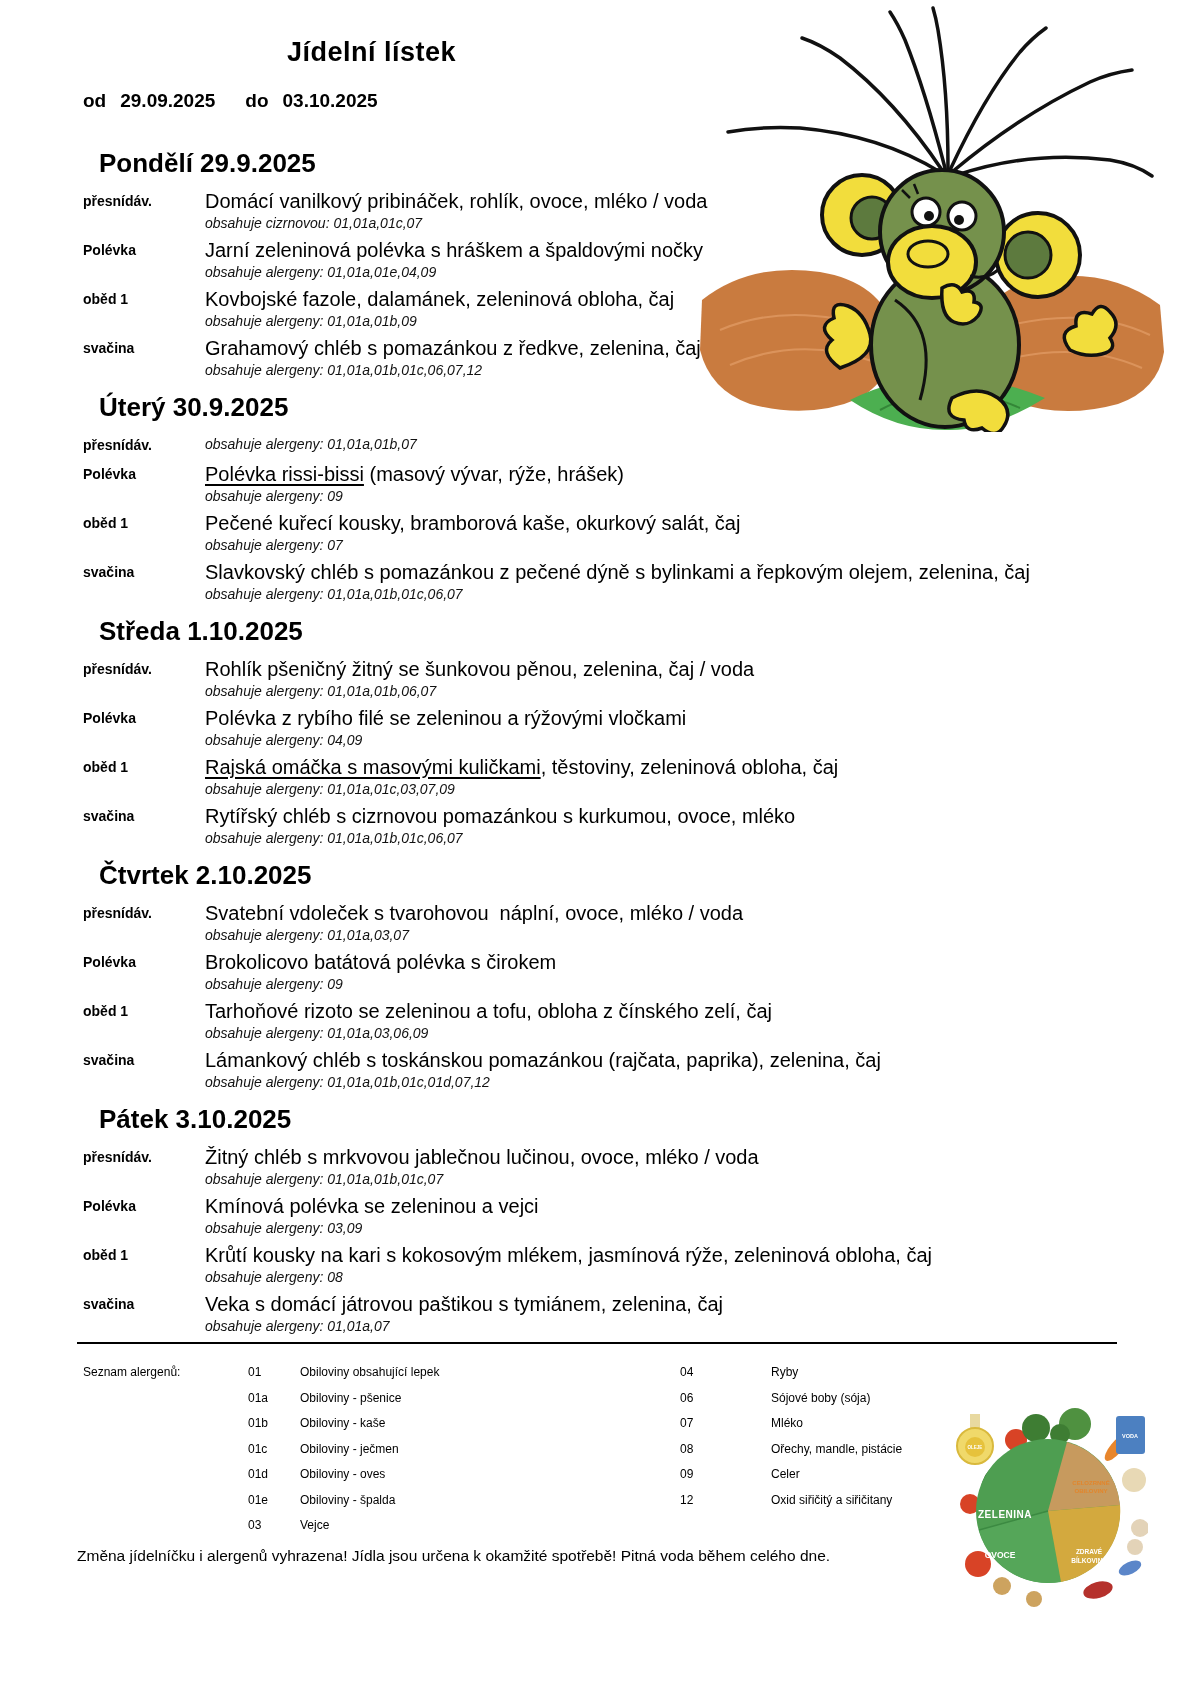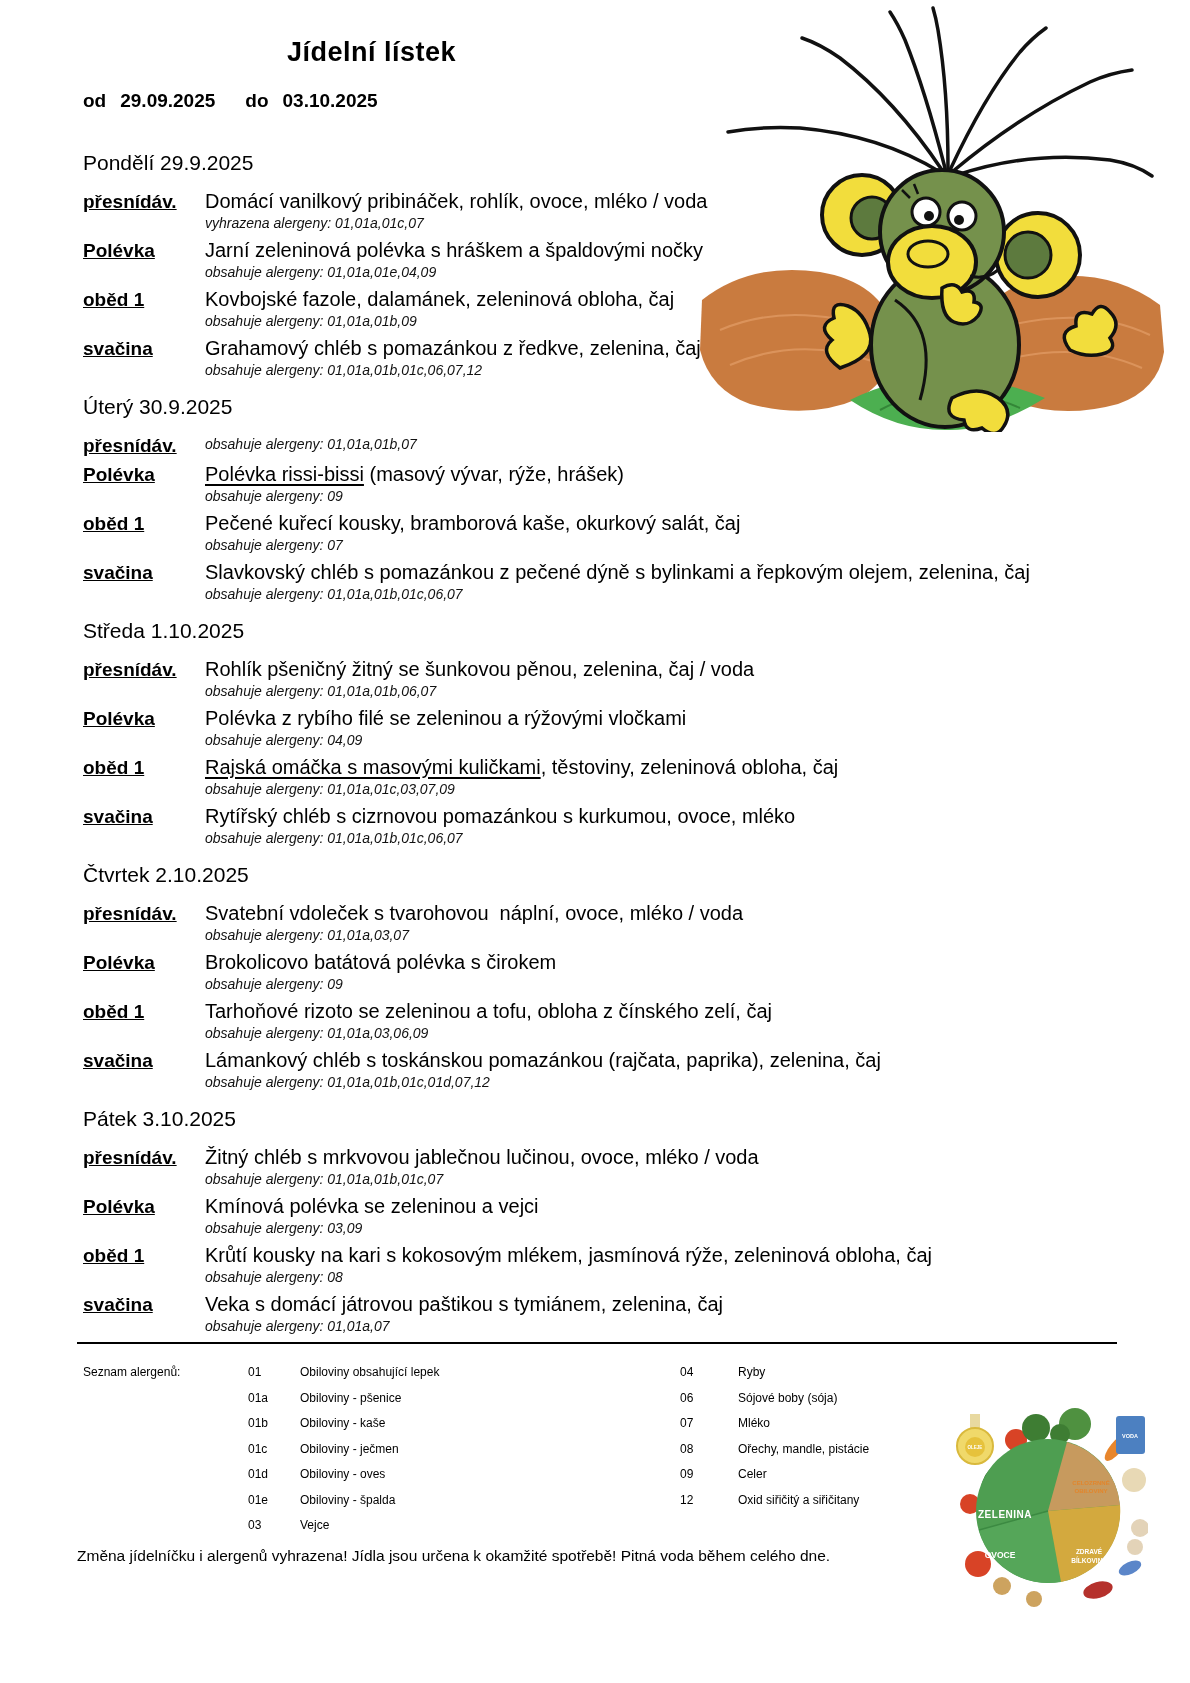--- a/index.html
+++ b/index.html
@@ -7,35 +7,35 @@
     width:1190px;height:1683px;position:relative;background:#ffffff;color:#000;
     font-family:"Liberation Sans","DejaVu Sans",sans-serif;overflow:hidden;
   }
   .content{padding:0 70px 0 83px;position:relative;}
   .title{font-size:27px;font-weight:bold;line-height:31px;margin:37px 0 0 204px;letter-spacing:.5px;}
   .date-line{display:flex;font-size:19px;font-weight:bold;line-height:22px;margin-top:22px;}
   .date-line .grp{margin-right:30px;display:flex;text-align:center;}
   .date-line .lbl{margin-right:14px;}
   .day{margin-top:14px;}
   .day:first-child{margin-top:38px;}
-  .day-header{font-size:21px;font-weight:normal;line-height:26px;margin:0 0 14px 0;}
+  .day-header{font-size:26px;font-weight:bold;line-height:26px;margin:0 0 14px 16px;}
   .meal-row{display:flex;margin-bottom:6px;}
-  .meal-label{width:122px;flex-shrink:0;font-weight:bold;font-size:19px;line-height:23px;text-decoration:underline;}
+  .meal-label{width:122px;flex-shrink:0;font-weight:bold;font-size:14px;line-height:23px;}
   .meal-main{flex:1;}
   .meal-text{font-size:20px;line-height:23px;white-space:pre-wrap;}
   .meal-text .u{text-decoration:underline;text-underline-offset:3px;}
   .meal-allergens{font-size:14px;font-style:italic;line-height:20px;color:#111;}
   .rule{border:none;border-top:2px solid #000;margin:4px 0 0 -6px;width:1040px;}
   .legend{margin-top:16px;}
   .legend-row{display:flex;font-size:12px;line-height:25.5px;}
   .legend-title{width:165px;flex-shrink:0;}
   .legend-c1{width:52px;flex-shrink:0;}
   .legend-n1{width:380px;flex-shrink:0;}
   .legend-c2{width:58px;flex-shrink:0;}
-  .legend-n2{flex:1;}
+  .legend-n2{flex:1;margin-left:33px;}
   .footer-note{font-size:15.5px;line-height:19px;margin:7px 0 0 -6px;}
   .art{position:absolute;pointer-events:none;}
   #monkey-art{left:690px;top:0;}
   #plate-art{left:948px;top:1406px;}
 </style>
 </head>
 <body>
 
 <svg id="monkey-art" class="art" width="480" height="432" viewBox="0 0 480 432" aria-hidden="true">
   <g stroke="#111" stroke-width="3.5" fill="none" stroke-linecap="round">
@@ -147,21 +147,21 @@
     </span>
   </div>
 
   <div id="days">
       <section class="day">
         <h2 class="day-header">Pondělí 29.9.2025</h2>
         <div class="meal-row">
           <div class="meal-label">přesnídáv.</div>
           <div class="meal-main">
             <div class="meal-text">Domácí vanilkový pribináček, rohlík, ovoce, mléko / voda</div>
-            <div class="meal-allergens">vyhrazena alergeny: 01,01a,01c,07</div>
+            <div class="meal-allergens">obsahuje cizrnovou: 01,01a,01c,07</div>
           </div>
         </div>
         <div class="meal-row">
           <div class="meal-label">Polévka</div>
           <div class="meal-main">
             <div class="meal-text">Jarní zeleninová polévka s hráškem a špaldovými nočky</div>
             <div class="meal-allergens">obsahuje alergeny: 01,01a,01e,04,09</div>
           </div>
         </div>
         <div class="meal-row">

